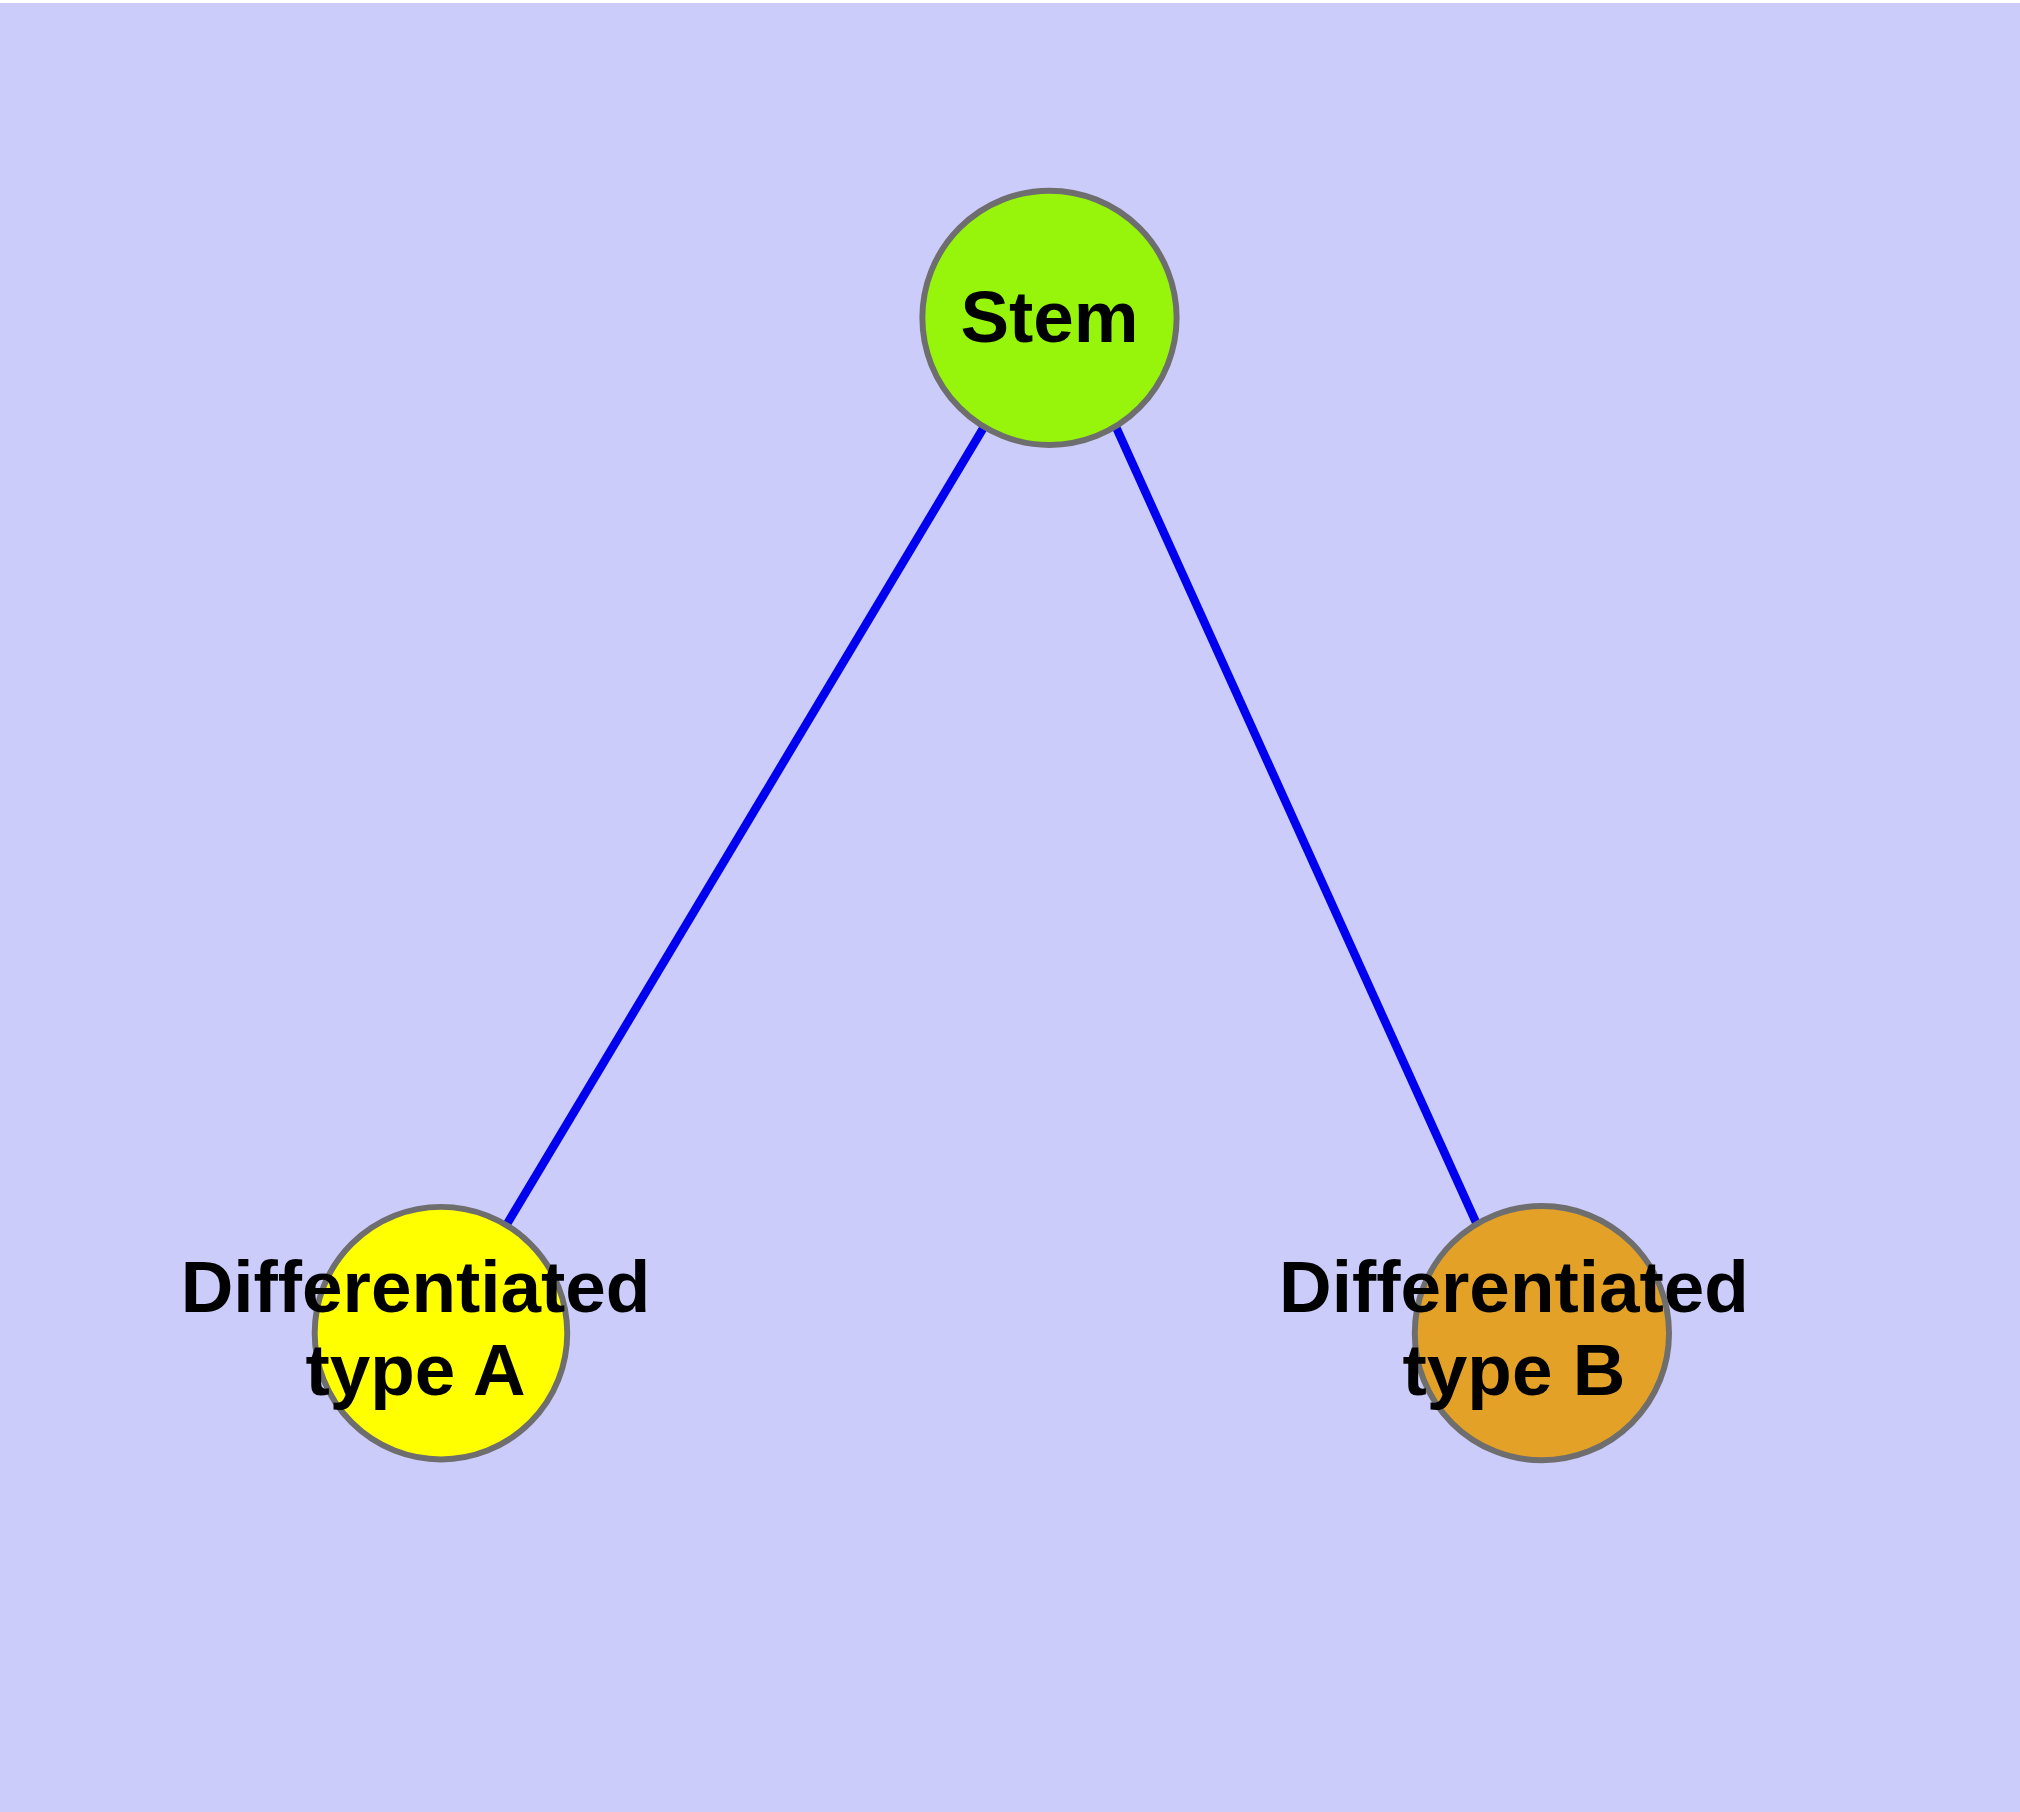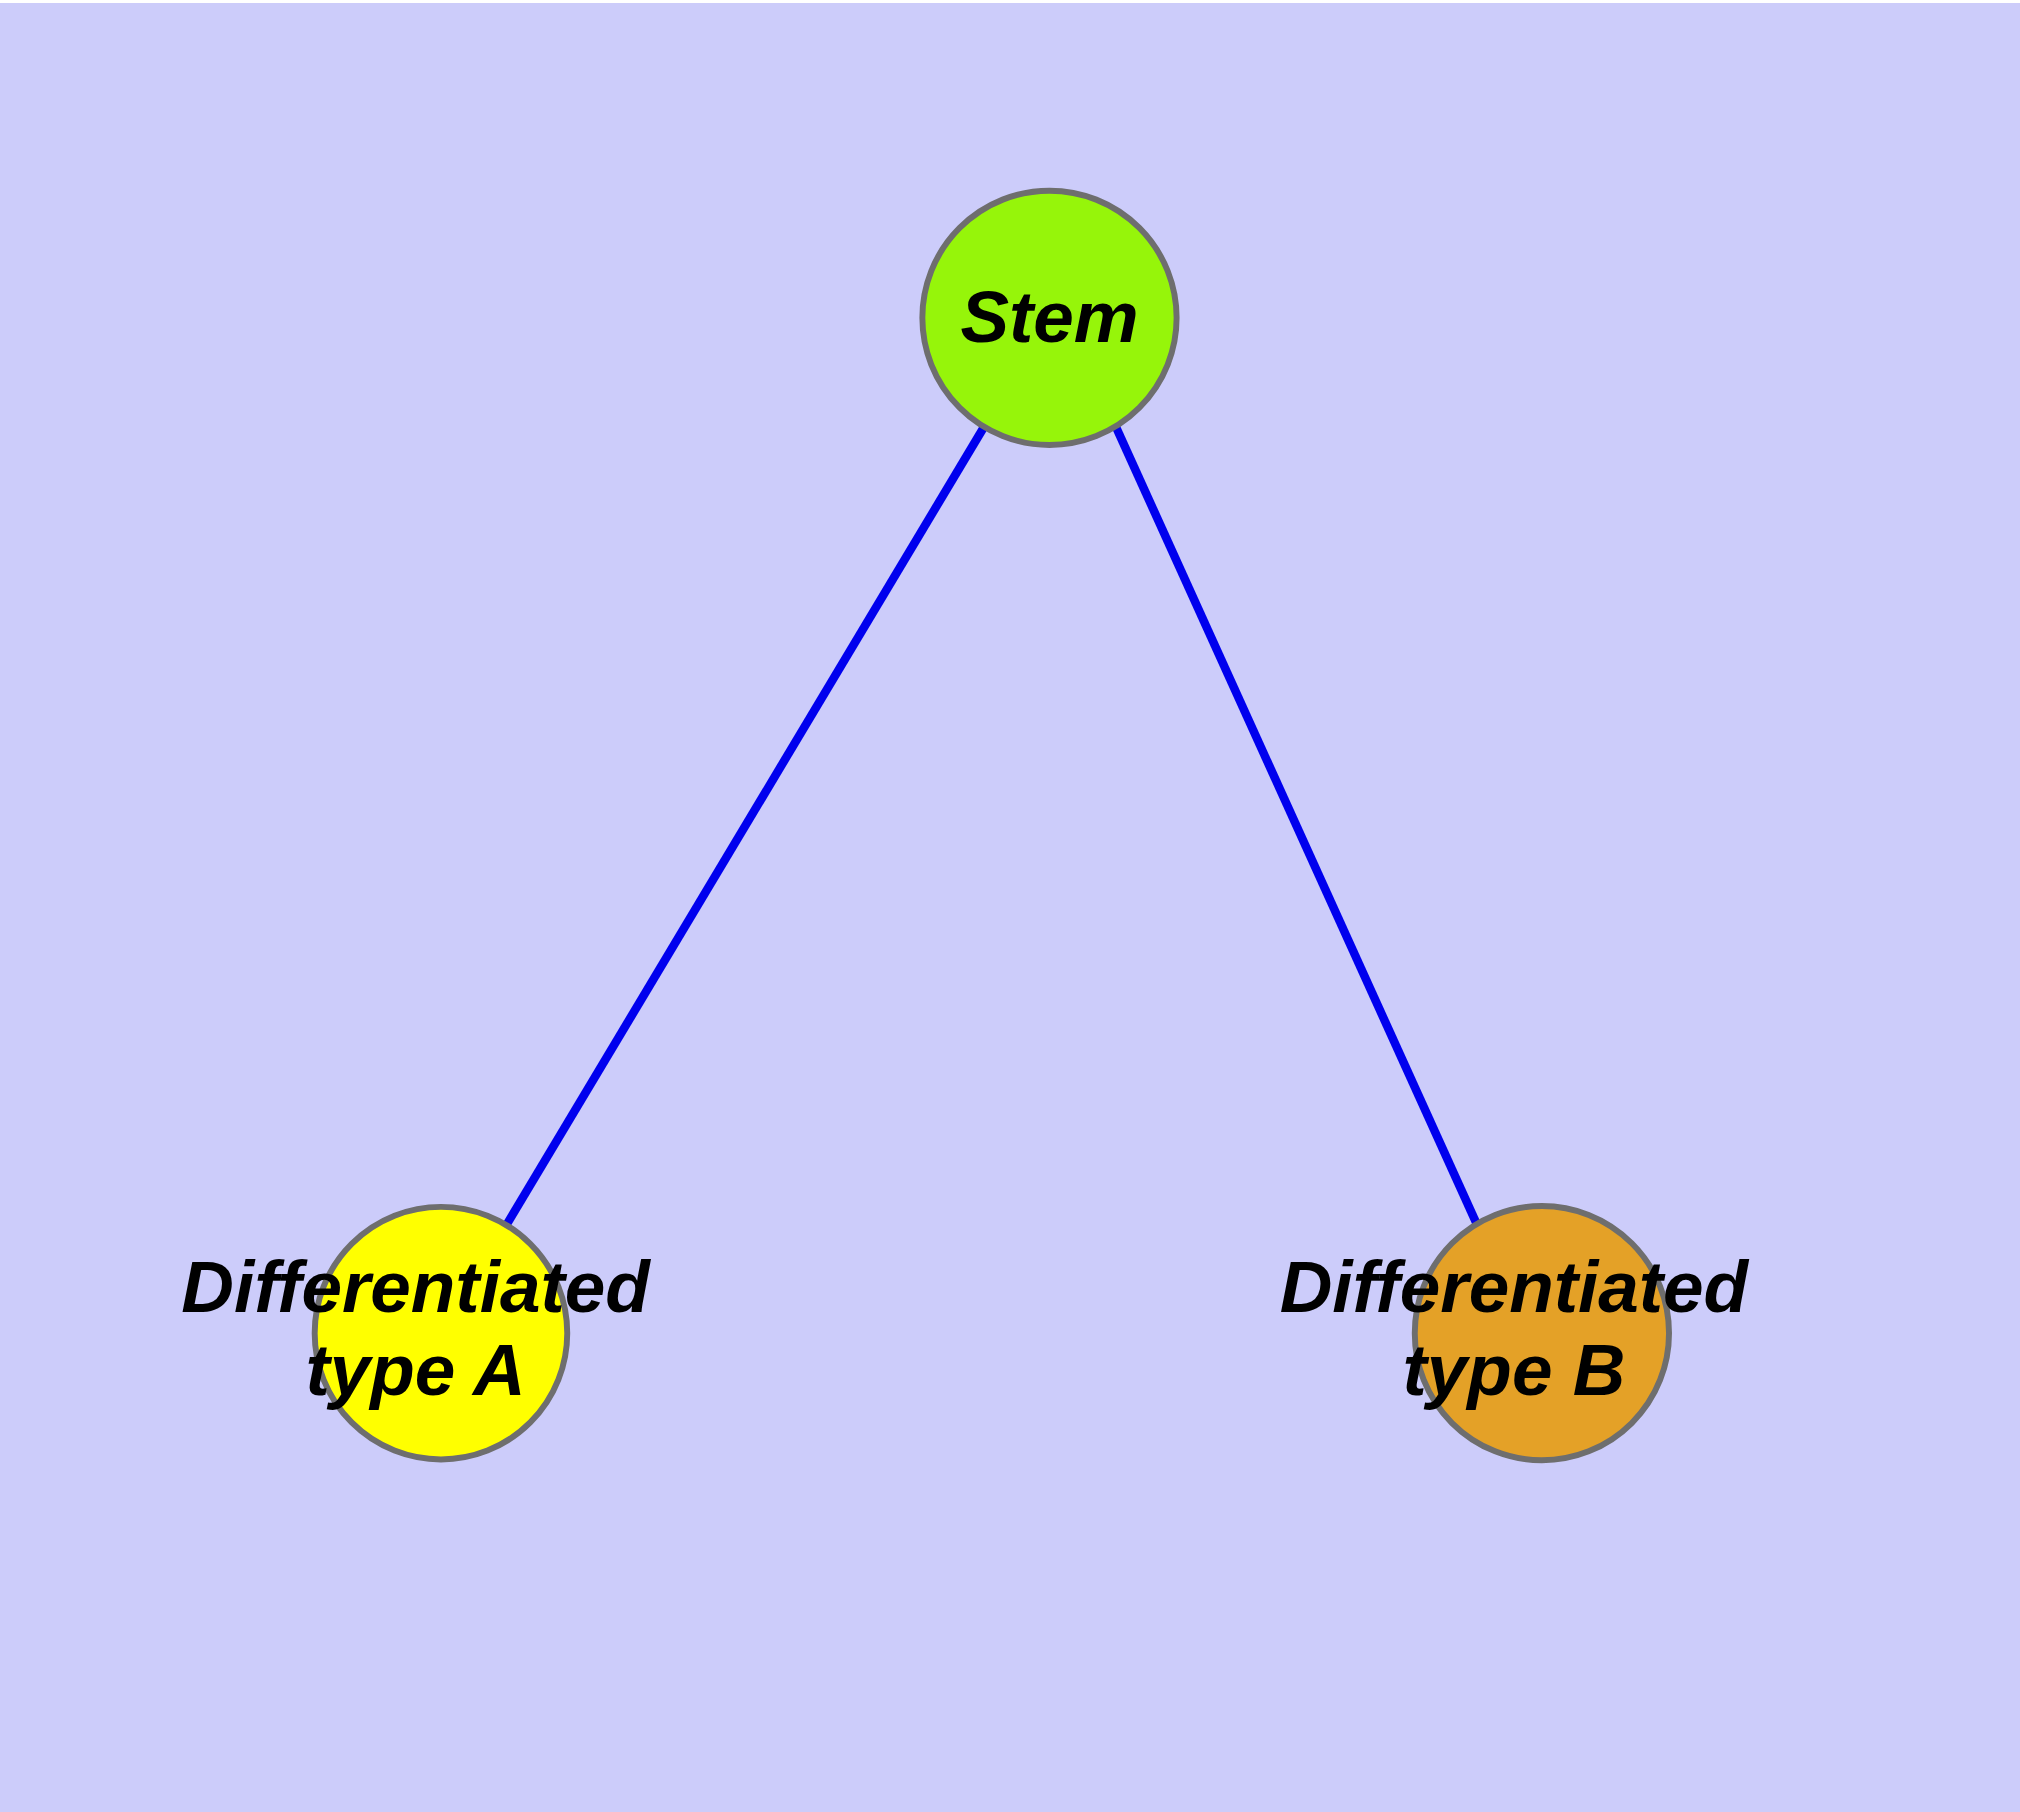--- a/index.html
+++ b/index.html
@@ -8,21 +8,20 @@
     padding: 0;
     background: #ffffff;
   }
   #canvas {
     position: relative;
     width: 2021px;
     height: 1812px;
     overflow: hidden;
     background: #ccccfa;
     font-family: "Liberation Sans", "DejaVu Sans", sans-serif;
-    font-style: italic;
   }
   #graph-svg {
     position: absolute;
     left: 0;
     top: 0;
     width: 2021px;
     height: 1812px;
     display: block;
   }
   .edge-line {

